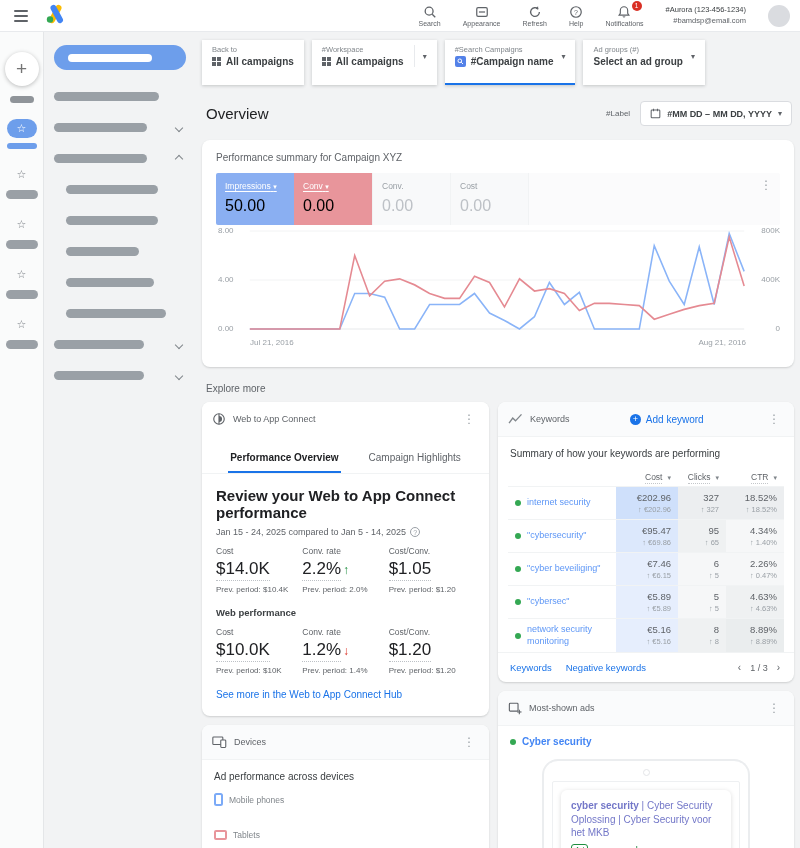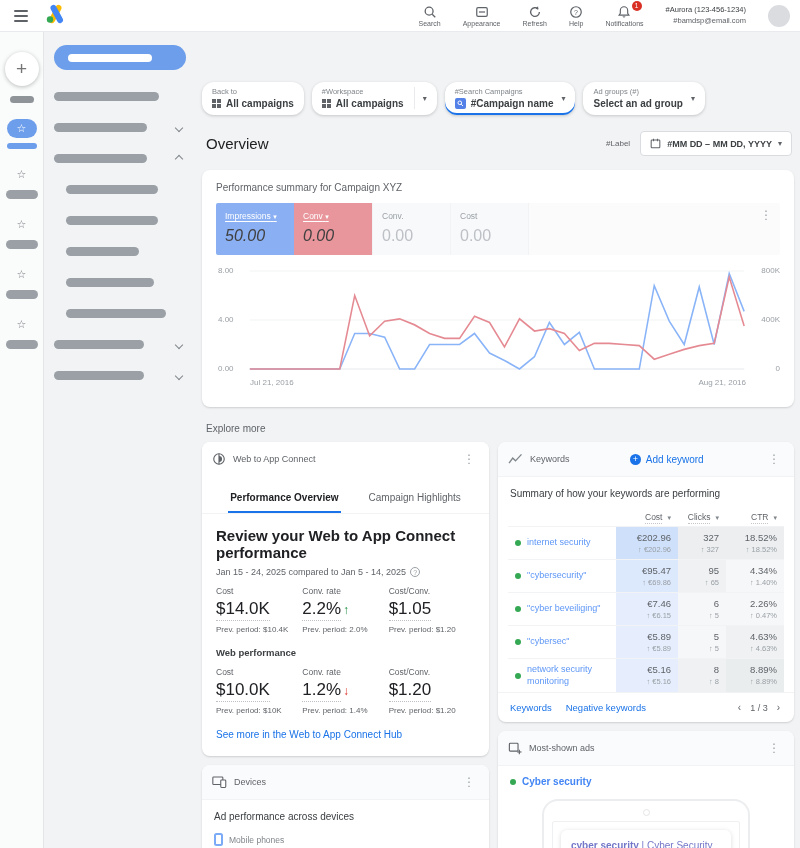--- a/index.html
+++ b/index.html
@@ -38,21 +38,21 @@
   .sb-bar { height:9px; border-radius:4.5px; background:#9aa0a6; }
   .sb-row.sub { margin-left:12px; }
   .chev { width:6px; height:6px; border-right:1.5px solid #80868b; border-bottom:1.5px solid #80868b; margin-left:auto; margin-right:4px; }
   .chev.down { transform:rotate(45deg); }
   .chev.up { transform:rotate(-135deg); }
 
   .content { flex:1; padding:8px 6px 0 8px; overflow:hidden; }
 
   
   .chiprow { display:flex; gap:8px; align-items:flex-start; }
-  .chip { background:#fff; border-radius:12px; box-shadow:0 1px 3px rgba(60,64,67,.25); padding:5px 10px 6px 10px; display:flex; align-items:center; cursor:pointer; position:relative;margin-top:42px; }
+  .chip { background:#fff; border-radius:0; box-shadow:0 1px 3px rgba(60,64,67,.25); padding:5px 10px 18px 10px; display:flex; align-items:center; cursor:pointer; position:relative; }
   .chip .col { display:flex; flex-direction:column; gap:2px; }
   .chip .eyebrow { font-size:7.5px; color:#80868b; }
   .chip .mainrow { display:flex; align-items:center; gap:5px; font-size:10px; font-weight:bold; color:#3c4043; }
   .gridicon { width:9px; height:9px; display:grid; grid-template-columns:4px 4px; grid-template-rows:4px 4px; gap:1px; }
   .gridicon i { background:#5f6368; }
   .sqsearch { width:11px; height:11px; border-radius:2px; background:#5381e8; display:flex; align-items:center; justify-content:center; }
   .chip .caret { font-size:8px; color:#5f6368; margin-left:8px; }
   .chip .divider { width:1px; height:22px; background:#e8eaed; margin:0 0 0 10px; }
   .chip.underlined { box-shadow:0 1px 3px rgba(60,64,67,.25), inset 0 -2px 0 #1a73e8; }
 
@@ -71,28 +71,28 @@
   
   .perfcard { margin-top:14px; padding:12px 14px 10px 14px; }
   .perfcard .ctitle { font-size:10px; color:#5f6368; }
   .metricrow { display:flex; margin-top:10px; align-items:stretch; }
   .mcell { width:78px; height:52px; padding:8px 9px; cursor:pointer; }
   .mcell .mlabel { font-size:8.5px; }
   .mcell .mval { font-size:16px; margin-top:6px; }
   .mcell.blue { background:#8aaff2; border-radius:2px 0 0 2px; }
   .mcell.red { background:#e8959b; }
   .mcell.blue .mlabel, .mcell.red .mlabel { color:#fff; text-decoration:underline; text-underline-offset:2px; }
-  .mcell.blue .mval, .mcell.red .mval { color:#404040;font-style:italic; }
+  .mcell.blue .mval, .mcell.red .mval { color:#000000; }
   .mcell.blue .caret, .mcell.red .caret { color:#fff; font-size:7px; }
   .mcell.plain { background:#f8f9fa; border-left:1px solid #f1f3f4; }
   .mcell.plain .mlabel { color:#9aa0a6; }
   .mcell.plain .mval { color:#bdc1c6; }
   .mfill { flex:1; background:#fbfbfc; border-left:1px solid #f1f3f4; display:flex; justify-content:flex-end; align-items:flex-start; padding:4px; border-radius:0 2px 2px 0; }
 
-  .chart { position:relative; height:132px; margin-top:10px; }
+  .chart { position:relative; height:132px; }
   .chart svg { position:absolute; left:32px; right:34px; top:0; width:calc(100% - 66px); height:112px; }
   .ytick { position:absolute; font-size:8px; color:#9aa0a6; }
   .ytick.l { left:2px; } .ytick.r { right:0; }
   .ytick.t0 { top:1px; } .ytick.t1 { top:50px; } .ytick.t2 { top:99px; }
   .xtick { position:absolute; top:113px; font-size:8px; color:#9aa0a6; }
   .xtick.l { left:34px; } .xtick.r { right:34px; }
 
   .explore { font-size:10px; color:#5f6368; margin:16px 2px 8px 4px; }
 
   .cols { display:flex; gap:9px; align-items:flex-start; }

